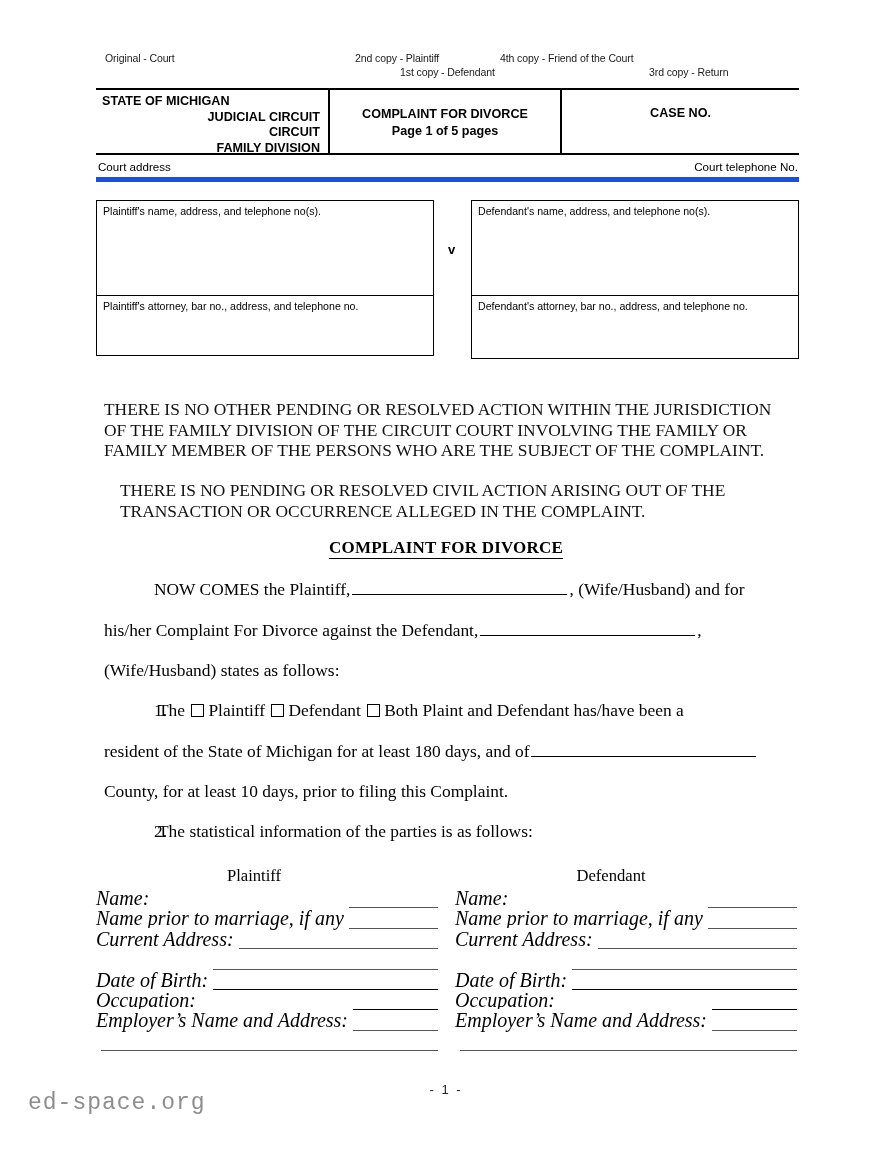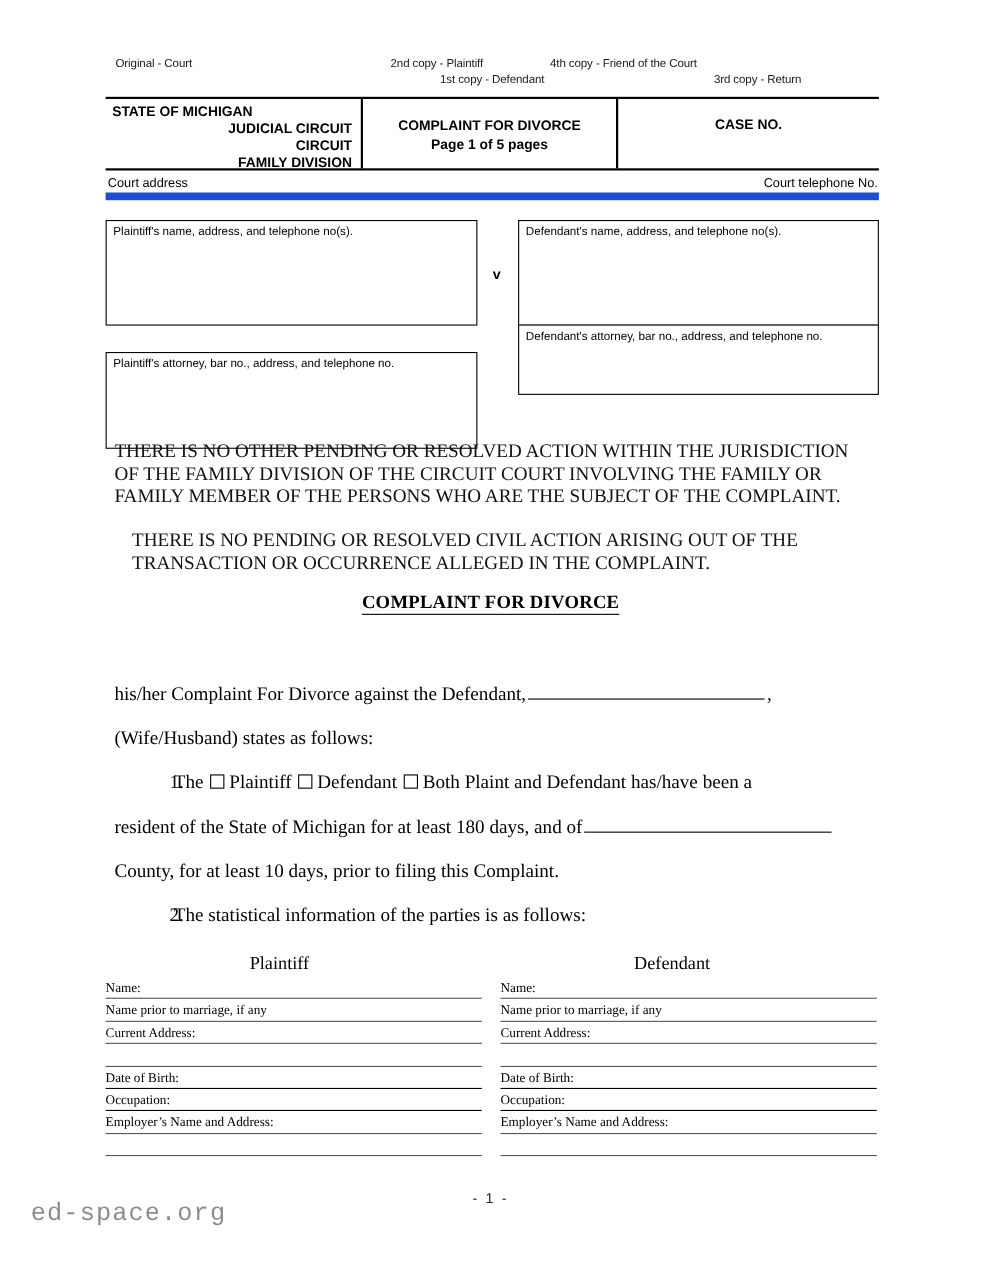--- a/index.html
+++ b/index.html
@@ -83,41 +83,41 @@
     padding-top: 16px;
   }
 
   
   .addr-row {
     position: absolute;
     left: 96px;
     top: 160px;
     width: 703px;
     height: 22px;
-    border-bottom: 7px solid #1d4ed8;
+    border-bottom: 5px solid #1d4ed8;
     box-sizing: border-box;
     font-family: "Liberation Sans", "DejaVu Sans", sans-serif;
     font-size: 11.6px;
   }
   .addr-row .left  { position: absolute; left: 2px;  top: 0; }
   .addr-row .right { position: absolute; right: 1px; top: 0; }
 
   
   .party-wrap { position: absolute; left: 96px; top: 200px; width: 703px; height: 182px; }
   .party-box {
     position: absolute;
     border: 1.5px solid #000;
     box-sizing: border-box;
     font-family: "Liberation Sans", "DejaVu Sans", sans-serif;
     font-size: 10.6px;
     padding: 4px 0 0 6px;
     background: #fff;
   }
   #pl-name  { left: 0px;   top: 0px;  width: 338px; height: 96px; }
-  #pl-atty  { left: 0px;   top: 95px; width: 338px; height: 88px; margin-top: 25px; }
+  #pl-atty  { left: 0px;   top: 95px; width: 338px; height: 61px; }
   #df-name  { left: 375px; top: 0px;  width: 328px; height: 96px; }
   #df-atty  { left: 375px; top: 95px; width: 328px; height: 64px; }
   #versus {
     position: absolute;
     left: 352px;
     top: 42px;
     font-family: "Liberation Sans", "DejaVu Sans", sans-serif;
     font-weight: bold;
     font-size: 13px;
   }
@@ -208,23 +208,24 @@
     font-size: 16.6px;
     height: 23px;
     line-height: 20px;
   }
   #stat-pl .stat-head { padding-right: 26px; }
   #stat-df .stat-head { padding-right: 30px; }
 
   .stat-row {
     position: relative;
     height: 20.4px;
-    font-size: 12px;
+    font-size: 20px;
     line-height: 19px;
     white-space: nowrap;
+    font-style: italic;
   }
   .stat-row .lab { position: relative; z-index: 2; background: #fff; padding-right: 5px; }
   .stat-row .under {
     position: absolute;
     left: 0; right: 0;
     bottom: 1px;
     border-bottom: 1.4px solid #555;
     z-index: 1;
   }
   .stat-row.blank { height: 20.4px; }
@@ -301,20 +302,23 @@
     </div>
   </div>
 
   <div class="body-block" id="stmt-1">THERE IS NO OTHER PENDING OR RESOLVED ACTION WITHIN THE JURISDICTION OF THE FAMILY DIVISION OF THE CIRCUIT COURT INVOLVING THE FAMILY OR FAMILY MEMBER OF THE PERSONS WHO ARE THE SUBJECT OF THE COMPLAINT.</div>
   <div class="body-block" id="stmt-2">THERE IS NO PENDING OR RESOLVED CIVIL ACTION ARISING OUT OF THE TRANSACTION OR OCCURRENCE ALLEGED IN THE COMPLAINT.</div>
 
   <div id="doc-title">
     <span>COMPLAINT FOR DIVORCE</span>
   </div>
 
+  <div class="para" id="p-now">
+    <span class="indent-lead"></span><span>NOW COMES the Plaintiff,</span><span class="rule w215"></span><span>,  (Wife/Husband) and for</span>
+  </div>
 
   <div class="para" id="p-hisher">
     <span>his/her Complaint For Divorce against the Defendant,</span><span class="rule w215"></span><span>,</span>
   </div>
 
   <div class="para" id="p-wife">(Wife/Husband) states as follows:</div>
 
   <div class="para" id="item1-l1">
     <span class="indent-num">1.</span><span>The</span>
     <span class="cbox"></span><span>Plaintiff</span>

